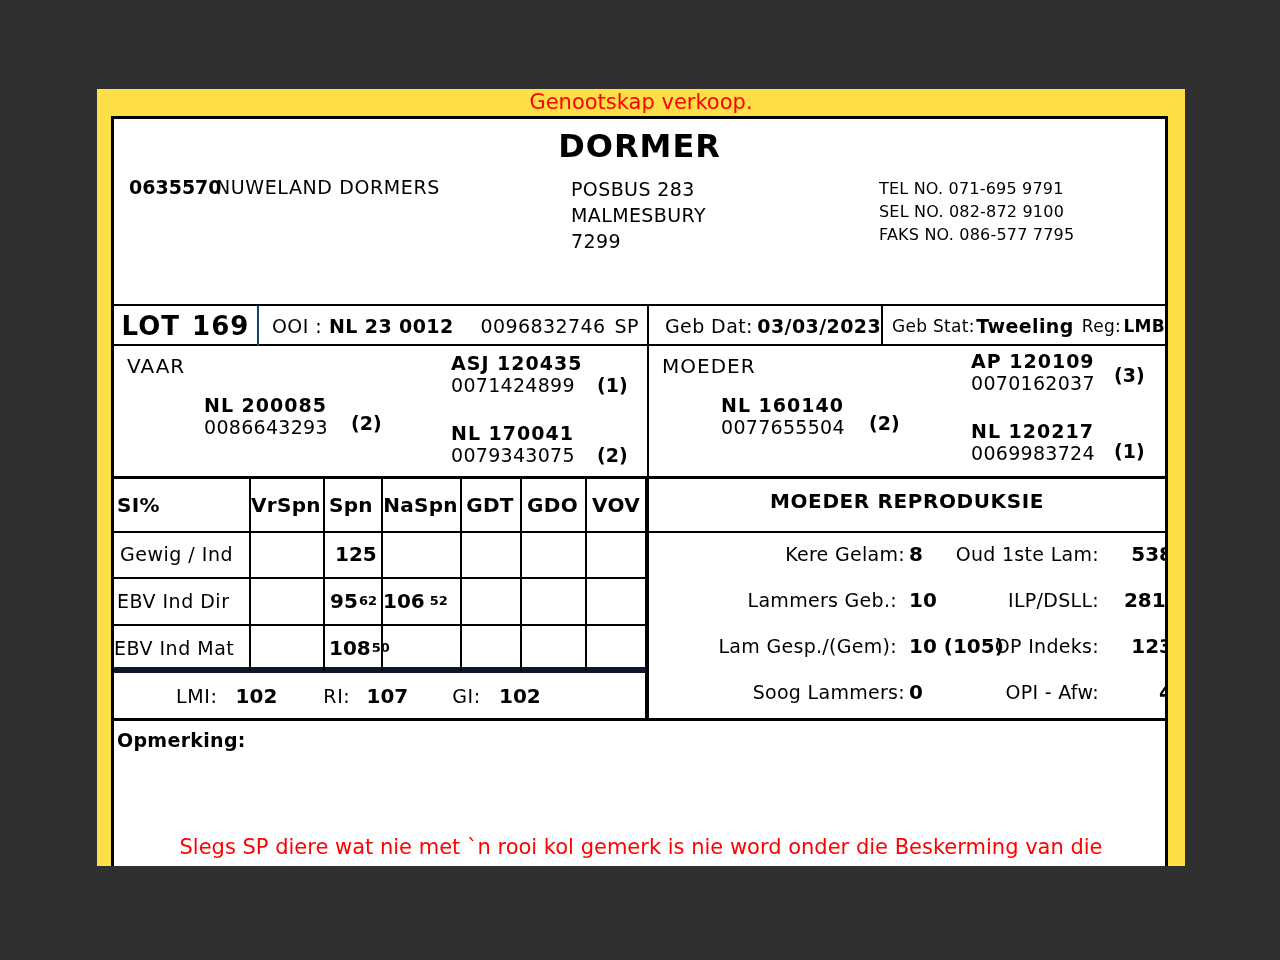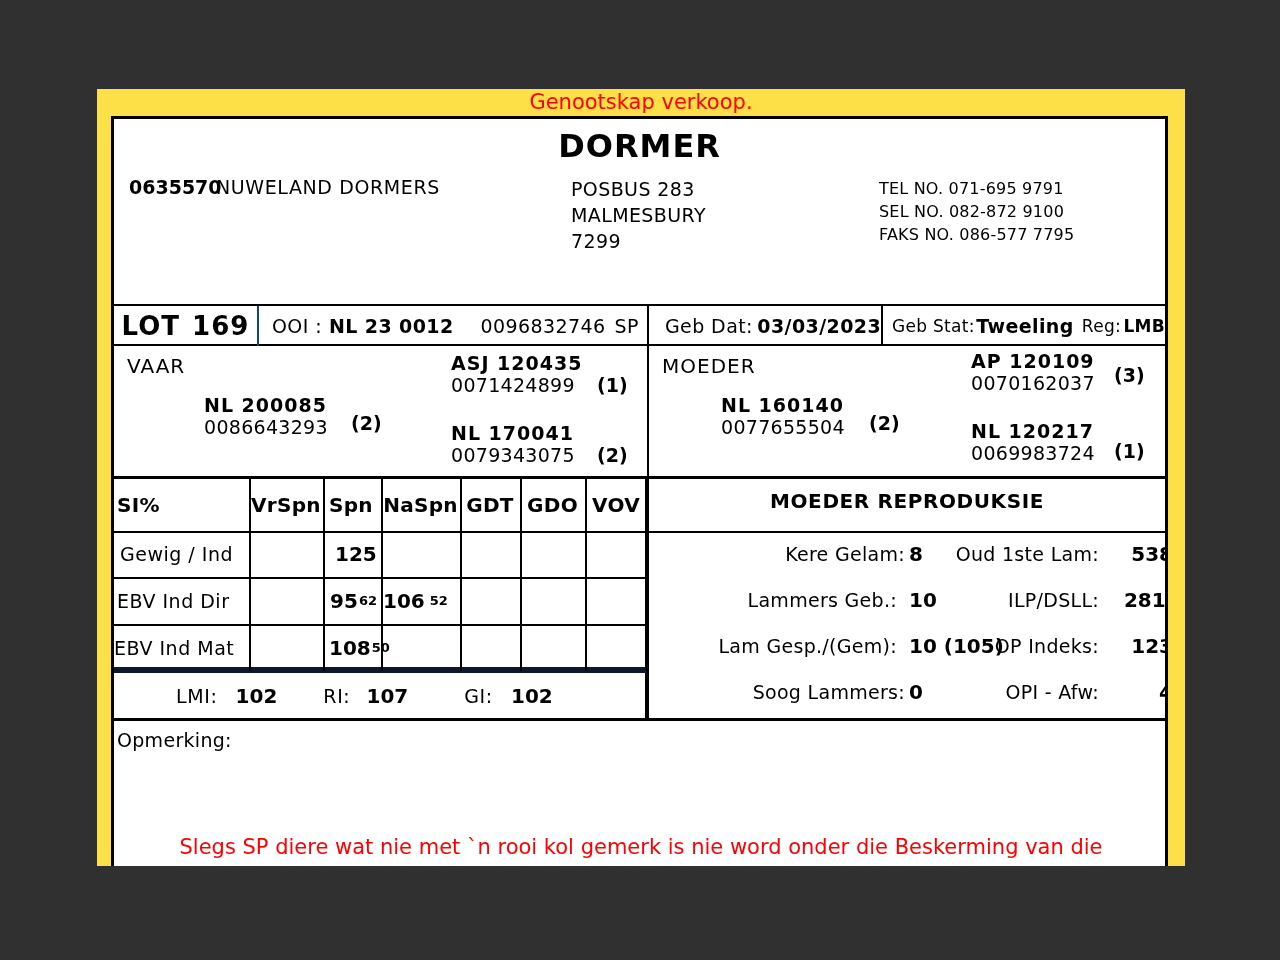--- a/index.html
+++ b/index.html
@@ -200,21 +200,21 @@
   .mr-val { font-weight: bold; font-size: 20px; }
 
   .mr-l-lbl { right: 268px; top: 12px; }
   .mr-l-val { left: 252px; top: 11px; }
   .mr-r-lbl { right: 74px;  top: 12px; }
   .mr-r-val { right: 0px;   top: 11px; }
 
   
   #opmerking {
     left: 0; top: 602px;
-    width: 1051px; height: 114px;
+    width: 1051px; height: 114px; font-weight: bold;
   }
   #opmerking-label {
     position: absolute; left: 3px; top: 8px;
     font-size: 19px; letter-spacing: 0.3px;
   }
 </style>
 </head>
 <body>
 
 <div id="slide">
@@ -374,21 +374,21 @@
         <span class="kv" style="margin-left:62px;">
           <span class="k">LMI:</span>
           <span style="display:inline-block;width:8px"></span>
           <span class="v">102</span>
         </span>
         <span class="kv" style="margin-left:46px;">
           <span class="k">RI:</span>
           <span style="display:inline-block;width:6px"></span>
           <span class="v">107</span>
         </span>
-        <span class="kv" style="margin-left:56px;">
+        <span class="kv" style="margin-left:44px;">
           <span class="k">GI:</span>
           <span style="display:inline-block;width:8px"></span>
           <span class="v">102</span>
         </span>
       </div>
 
       <div class="abs" id="mrbox">
         <div id="mr-title">MOEDER REPRODUKSIE</div>
         <div id="mr-divider"></div>
 

